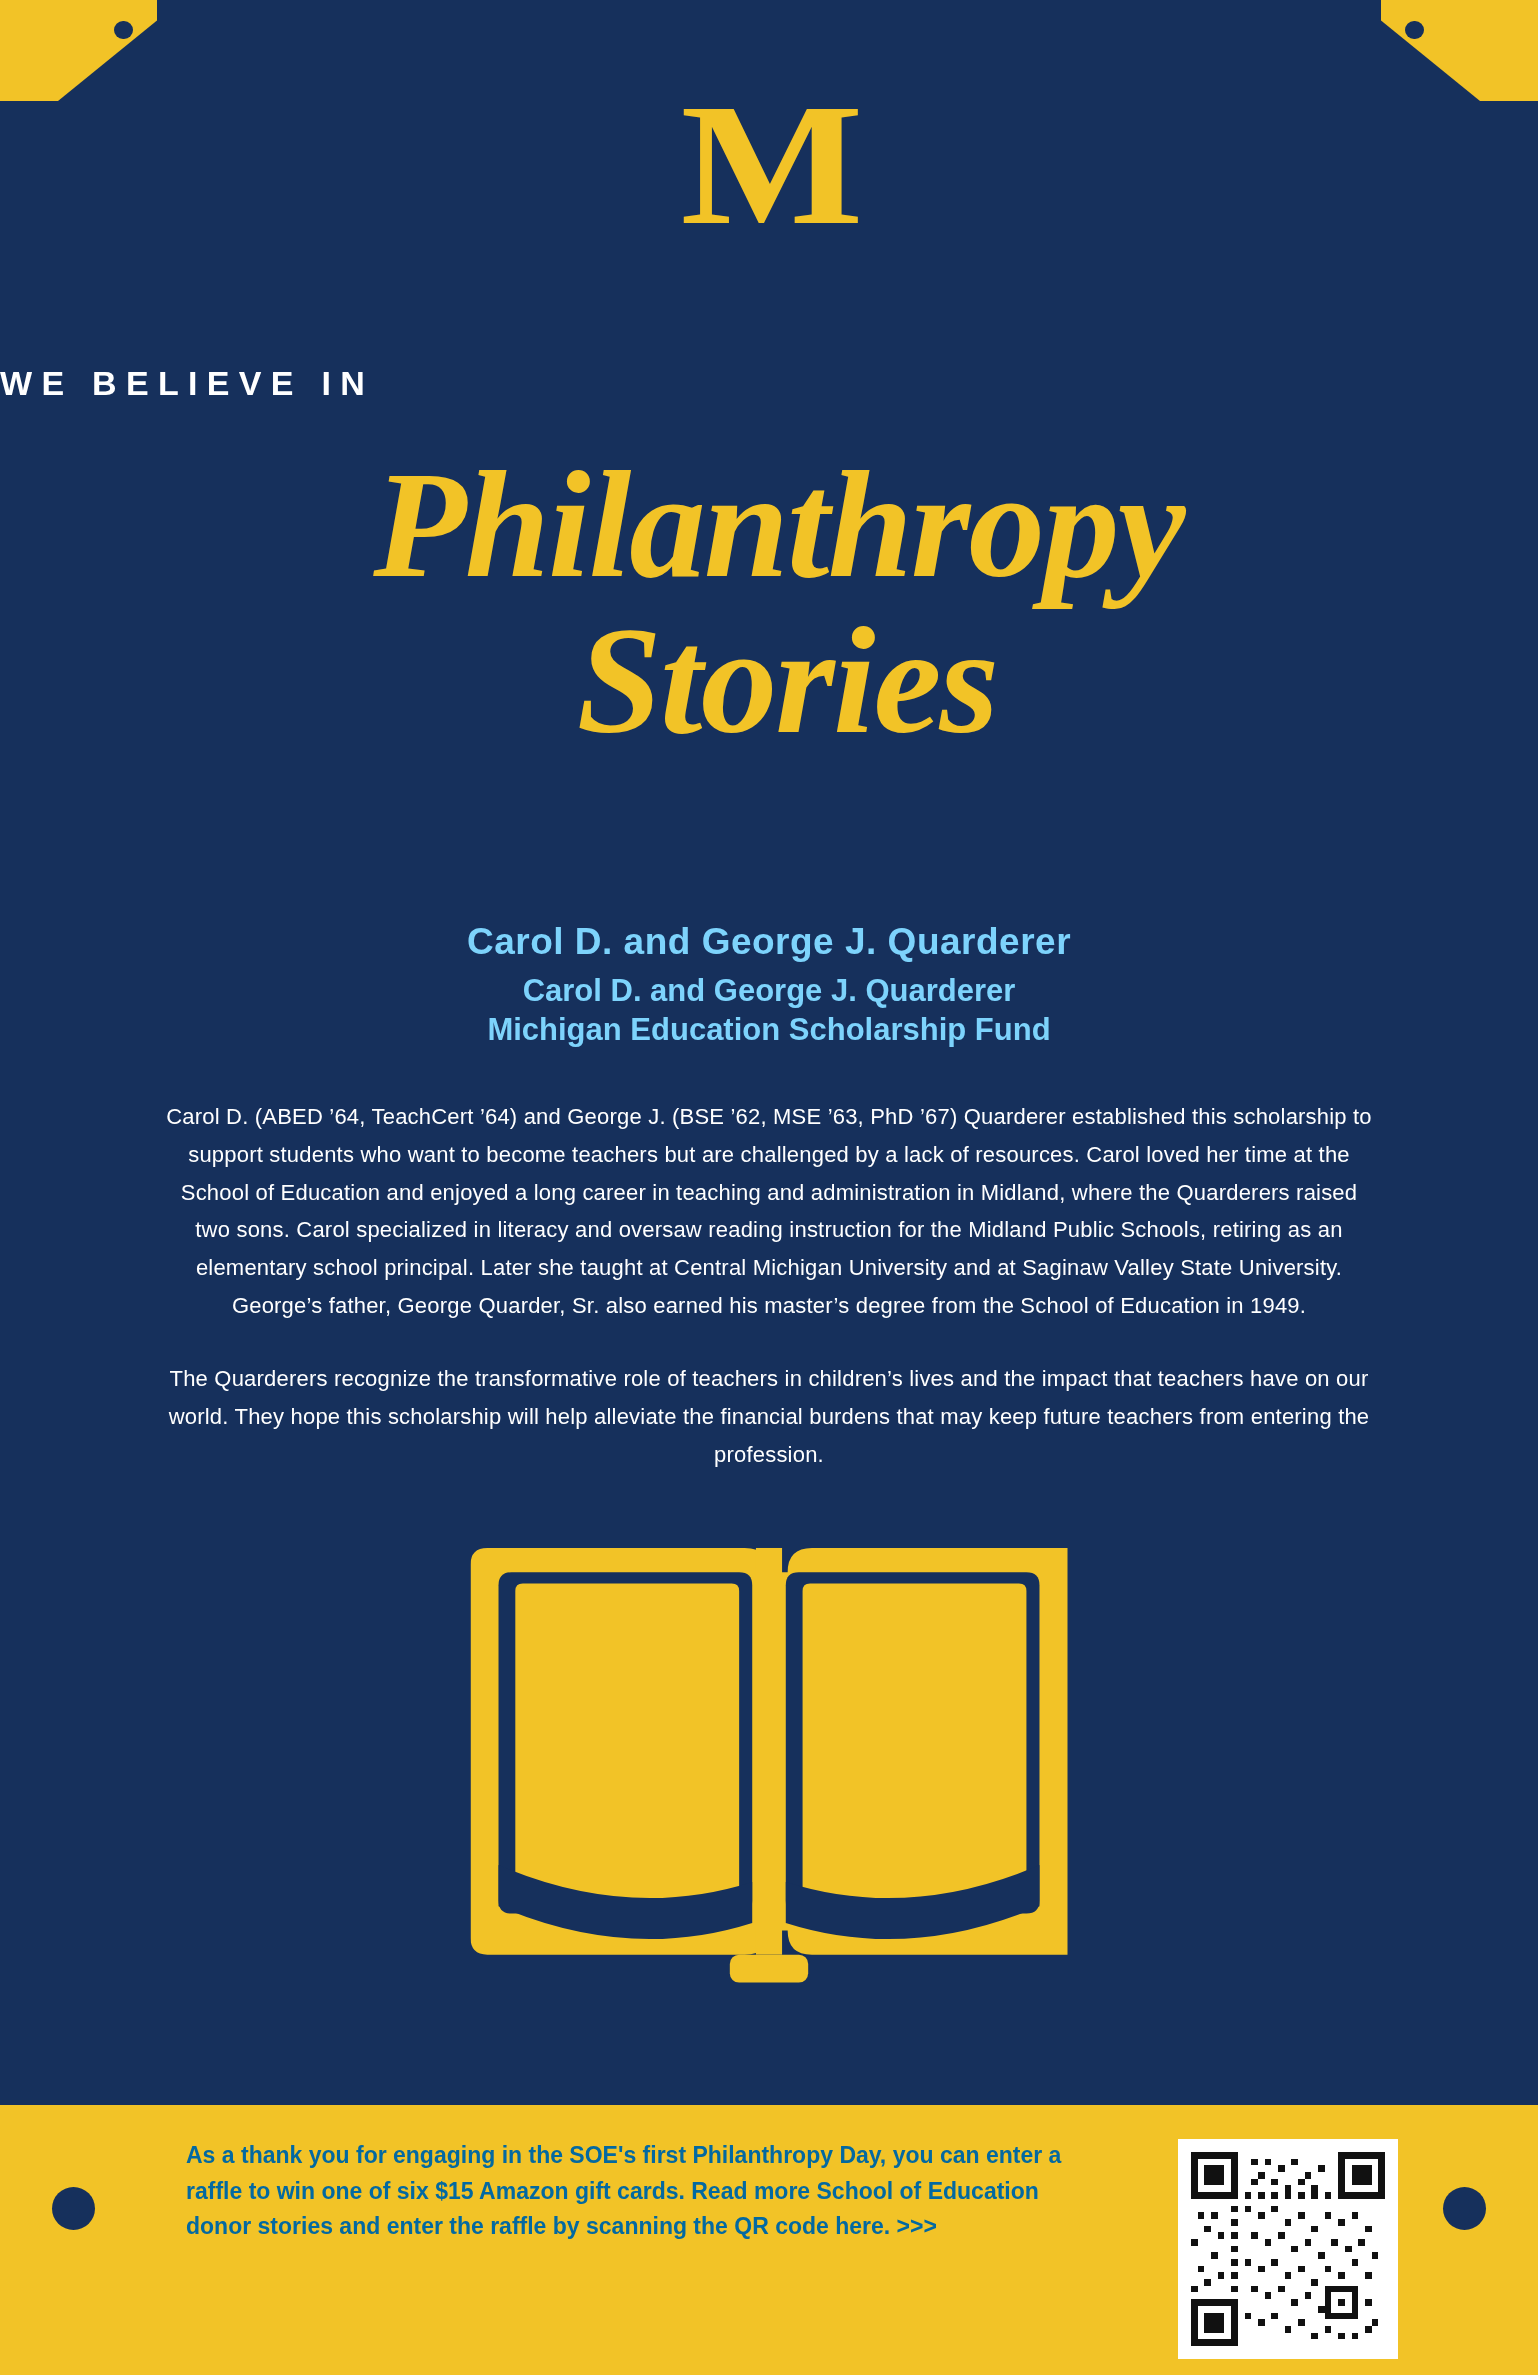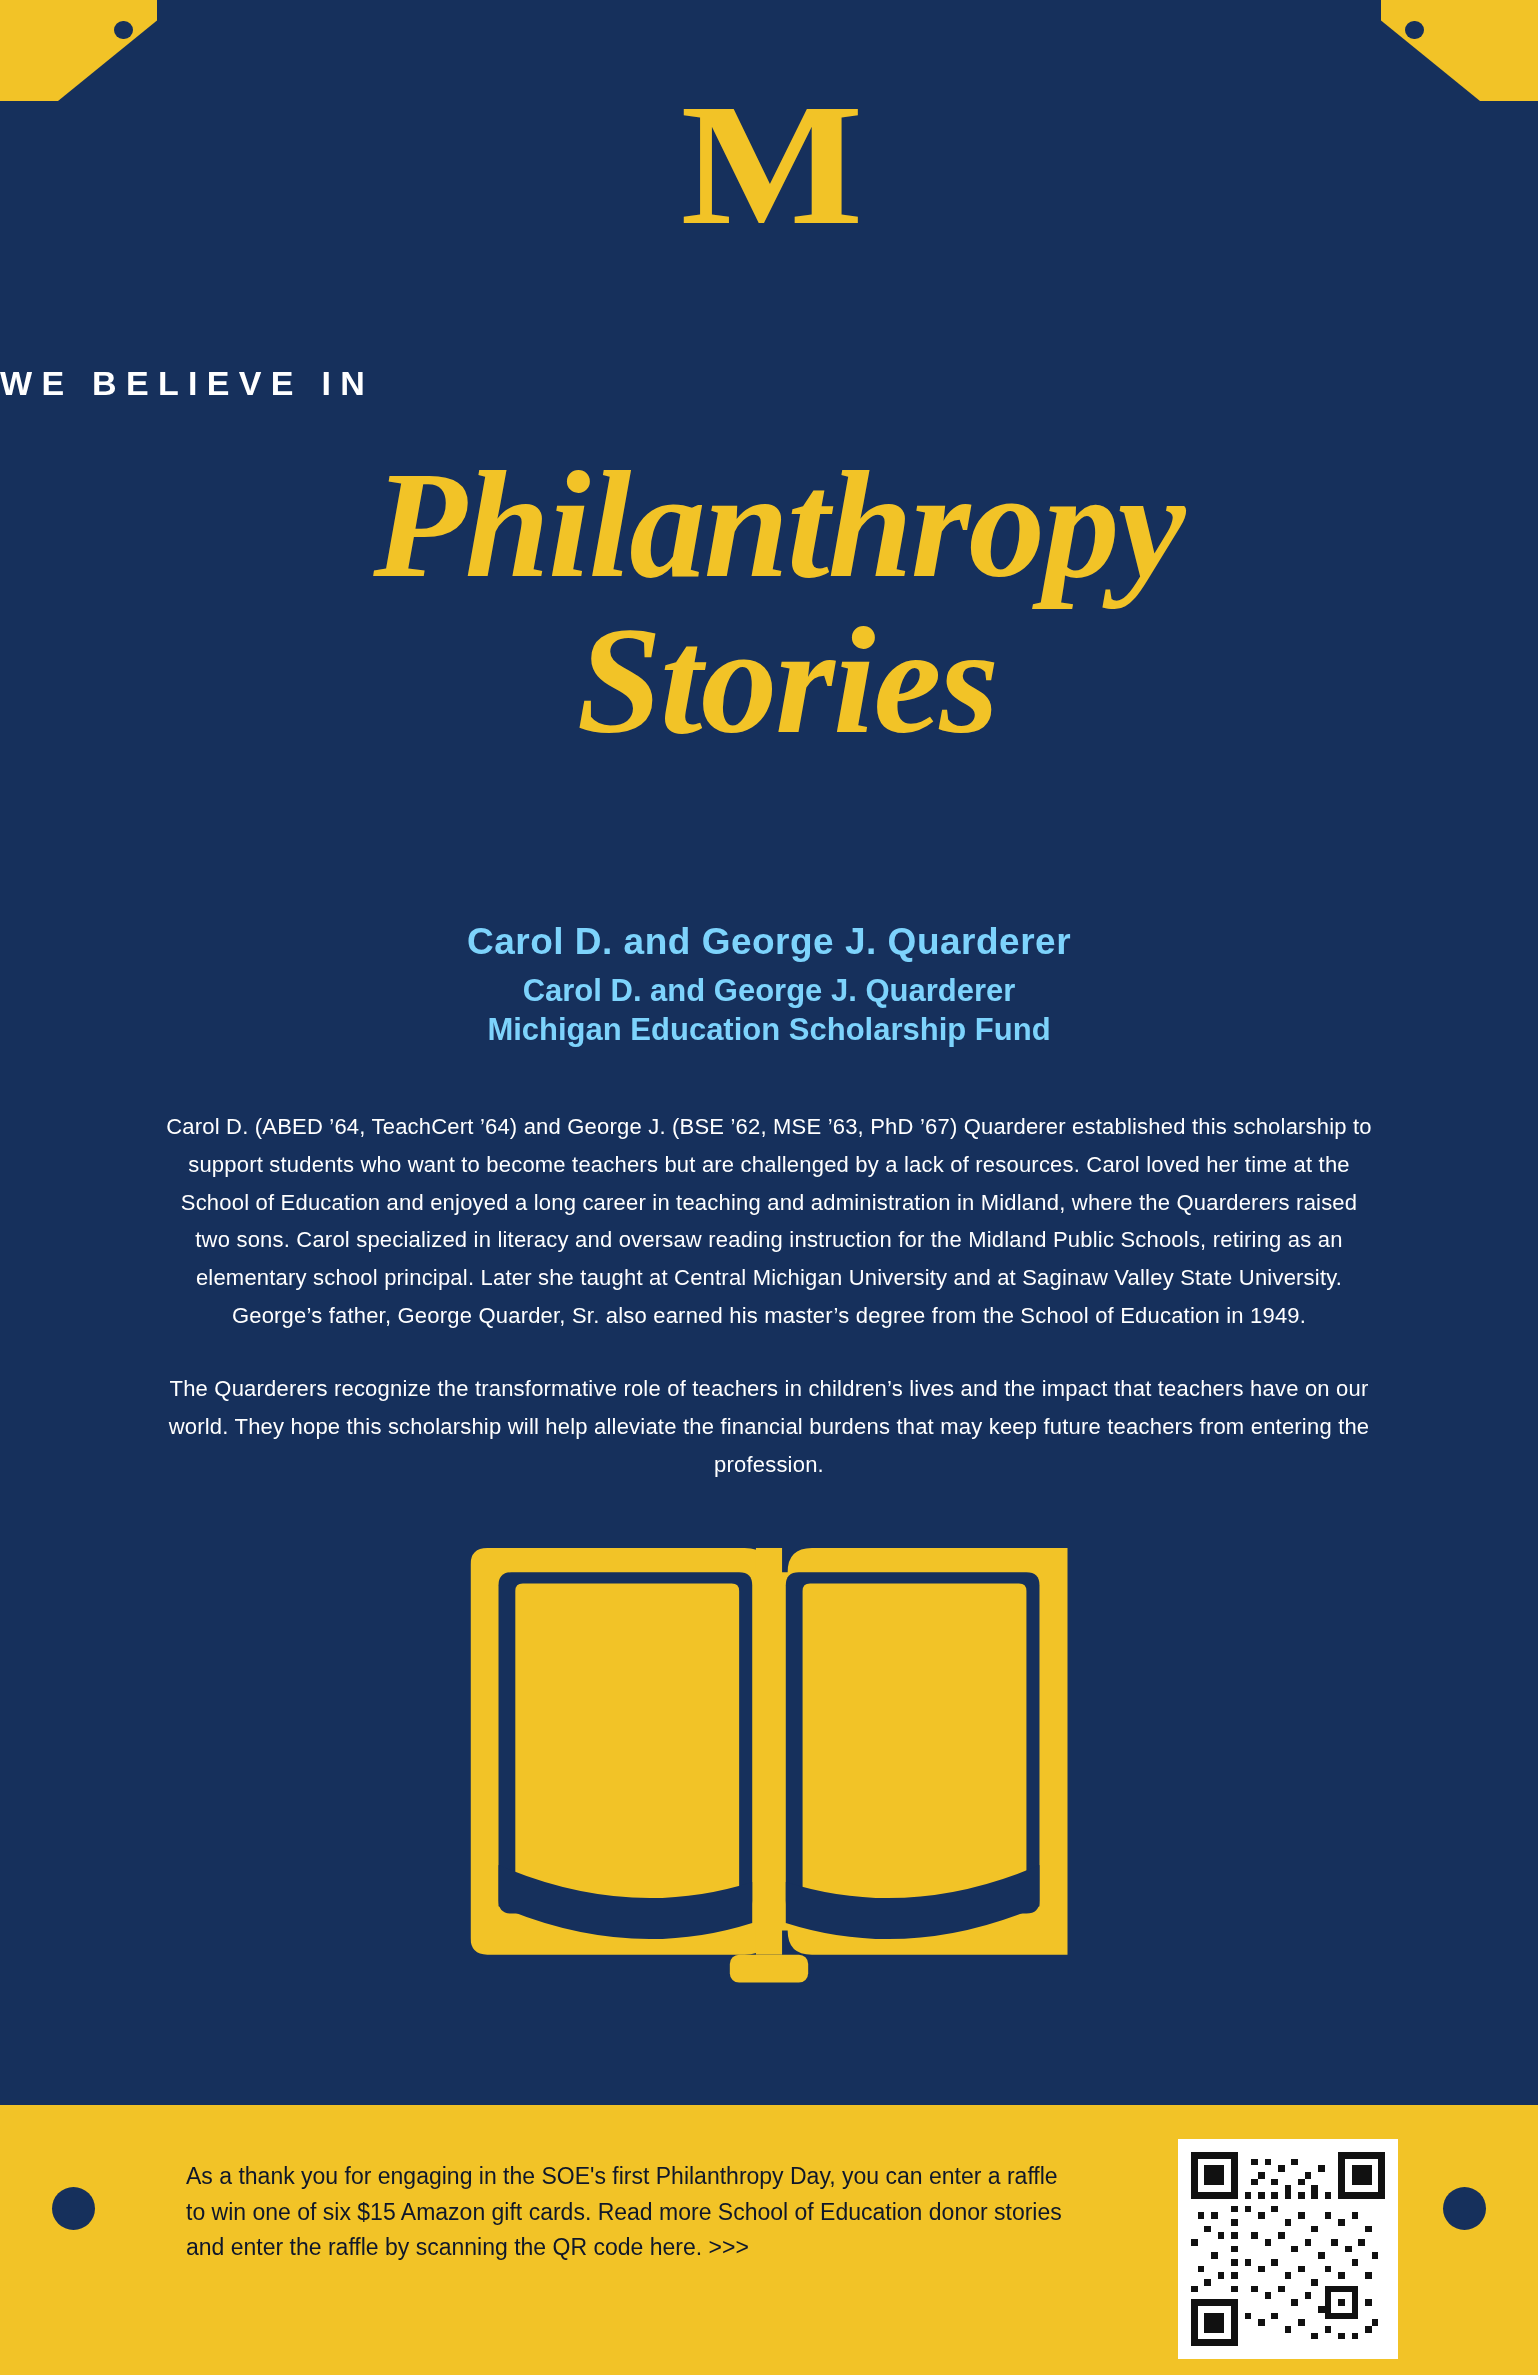--- a/index.html
+++ b/index.html
@@ -110,21 +110,20 @@
   .body-copy {
     position: absolute;
     top: 1098px;
     left: 166px;
     width: 1206px;
     color: #ffffff;
     font-size: 22px;
     line-height: 1.72;
     text-align: center;
     letter-spacing: 0.2px;
-    margin-top: 10px;
   }
   .body-copy p + p { margin-top: 35px; }
 
   
   .book {
     position: absolute;
     top: 1520px;
     left: 50%;
     transform: translateX(-50%);
   }
@@ -142,25 +141,25 @@
     width: 43px; height: 43px;
     border-radius: 50%;
     background: #16305c;
     top: 82px;
   }
   .footer-dot.left { left: 52px; }
   .footer-dot.right { right: 52px; }
   .footer-text {
     position: absolute;
     left: 186px;
-    top: 54px;
+    top: 33px;
     width: 876px;
-    color: #0f172a;
+    color: #0369a1;
     font-size: 23px;
-    font-weight: normal;
+    font-weight: bold;
     line-height: 1.55;
   }
   .footer-text .second { margin-top: 32px; }
   .qr {
     position: absolute;
     right: 140px;
     top: 34px;
     width: 220px;
     height: 220px;
     background: #ffffff;

